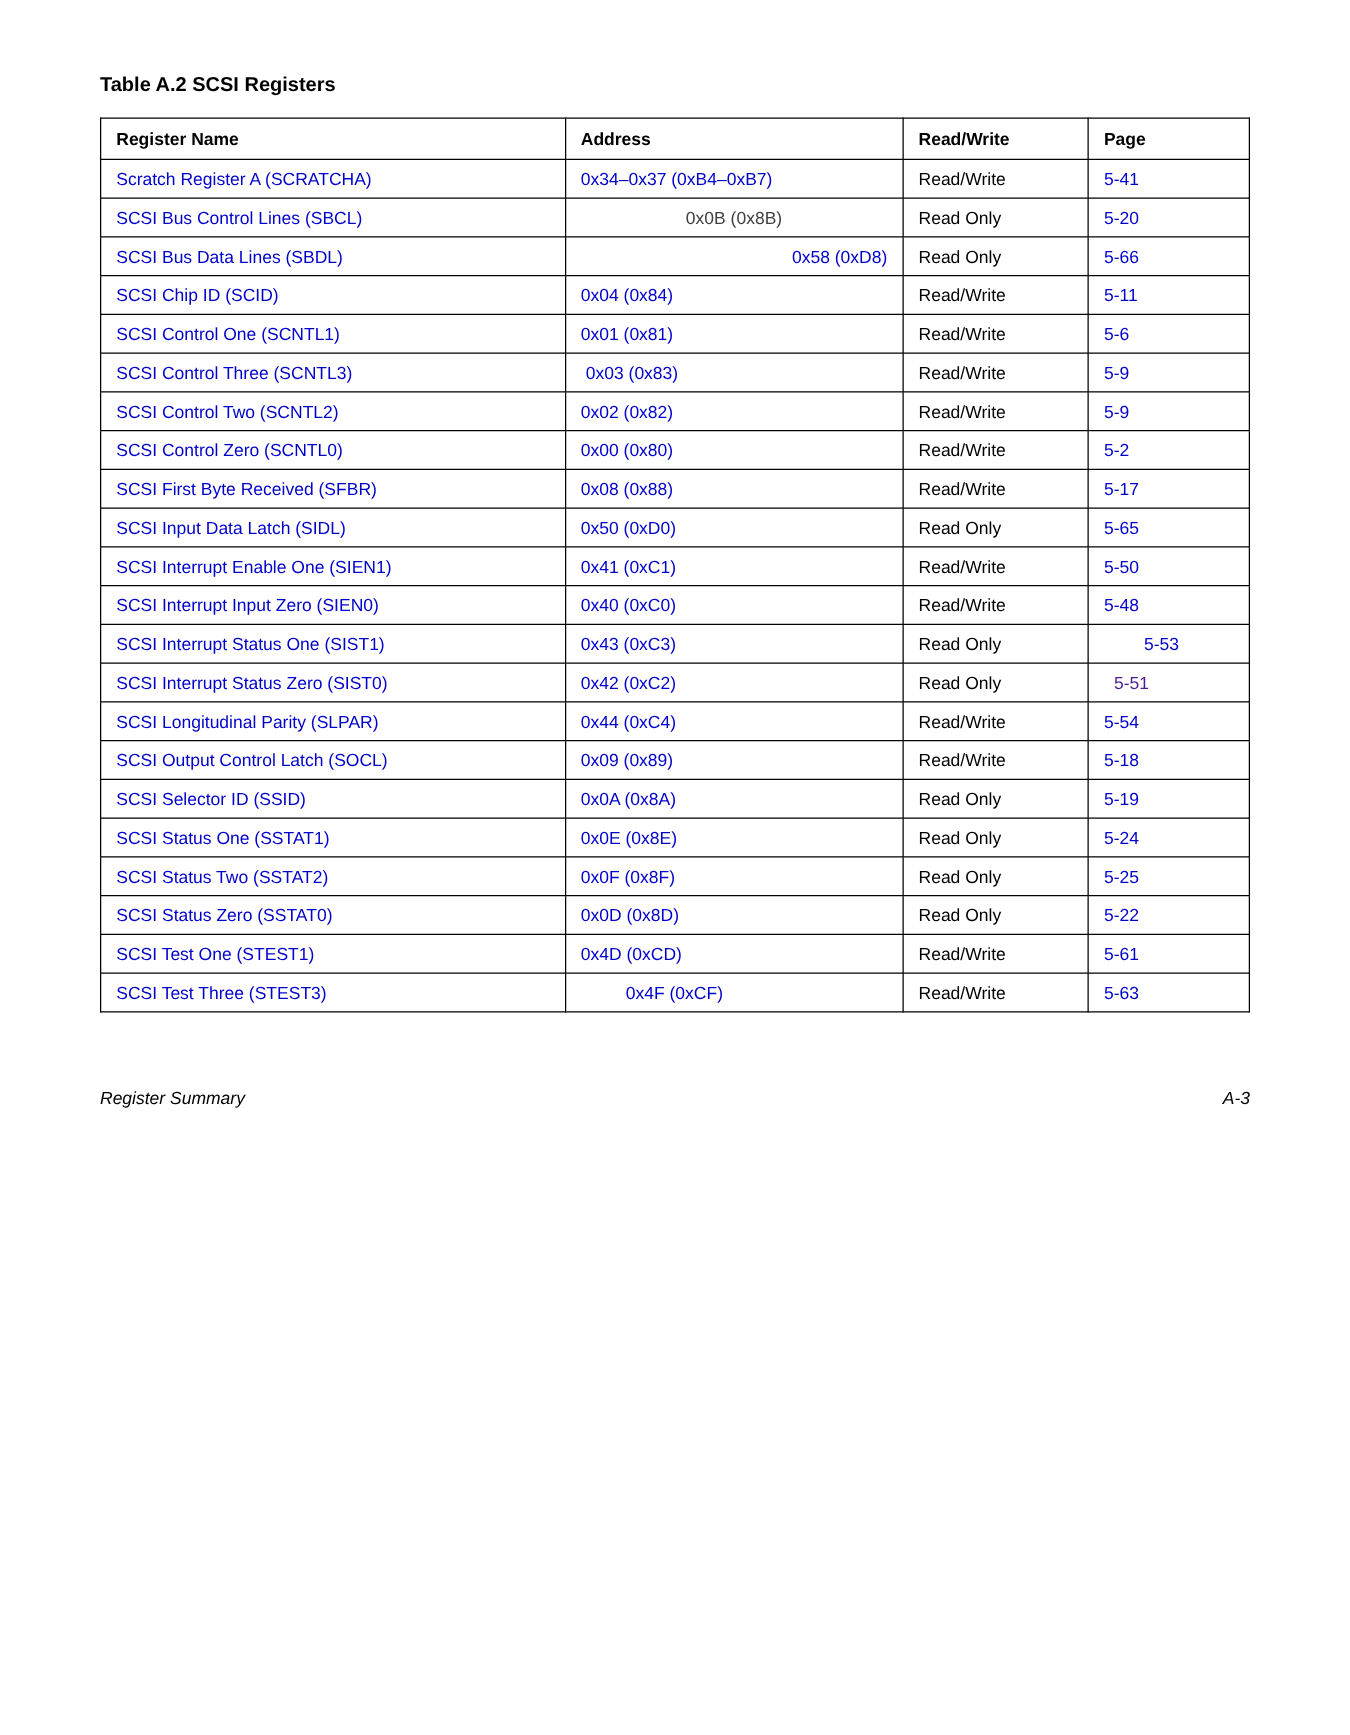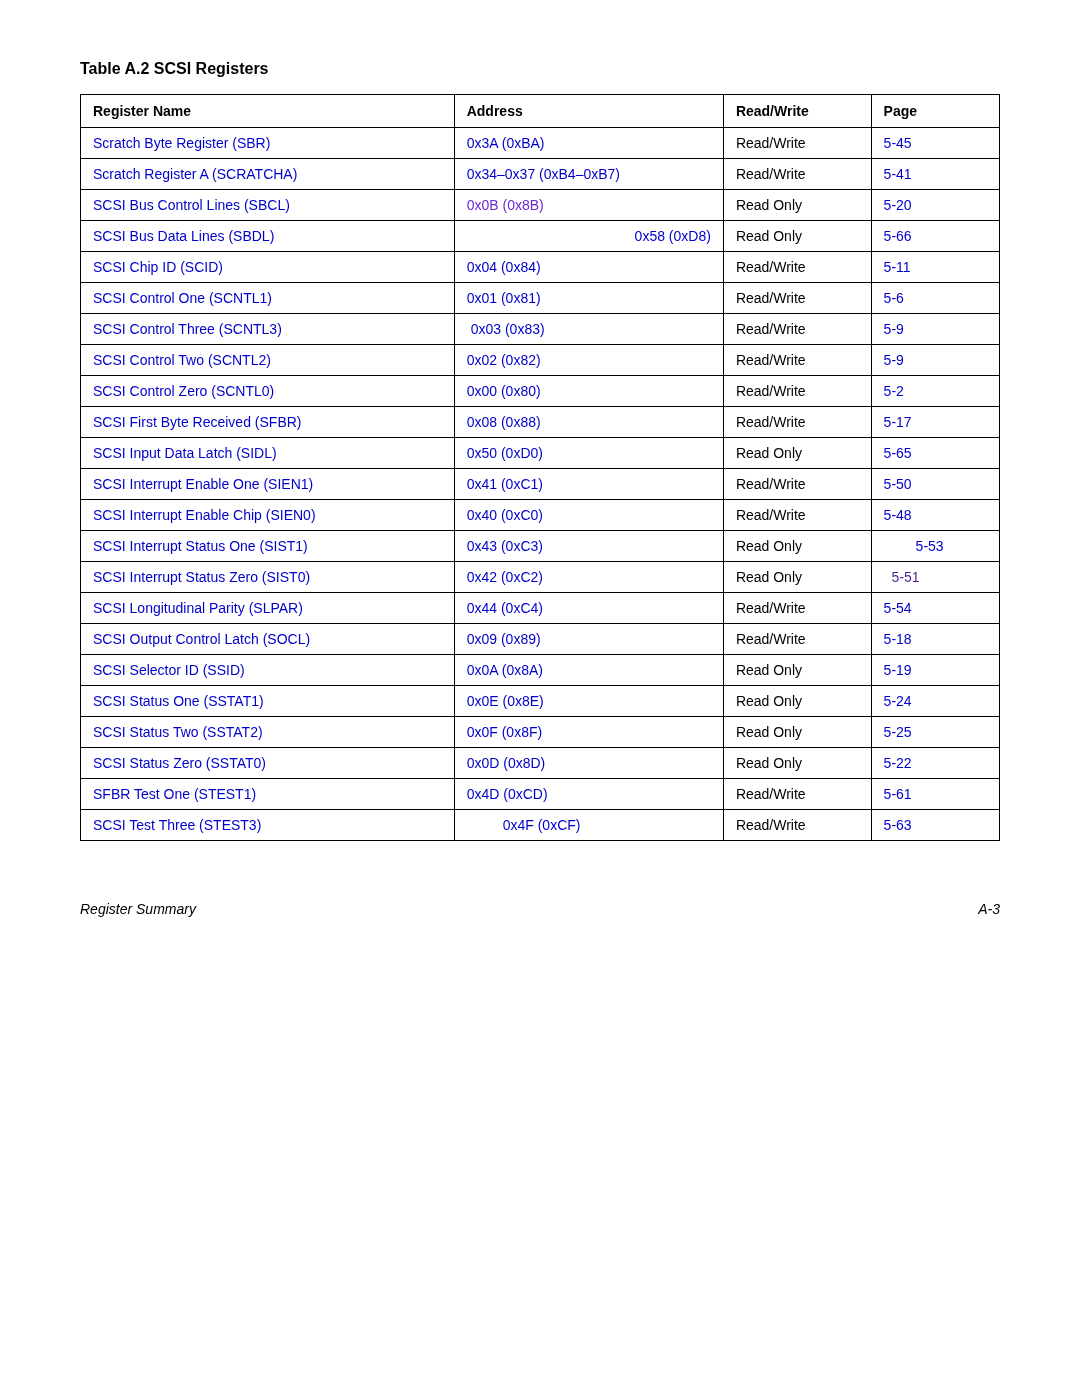--- a/index.html
+++ b/index.html
@@ -90,35 +90,29 @@
   <table class="data-table">
     <thead>
       <tr>
         <th>Register Name</th>
         <th>Address</th>
         <th class="col-rw">Read/Write</th>
         <th>Page</th>
       </tr>
     </thead>
     <tbody id="table-body">
-    <tr>
-          <td style="color: rgb(0, 0, 204);">Scratch Byte Register (SBR)</td>
-          <td style="color: rgb(0, 0, 204);">0x3A (0xBA)</td>
-          <td class="col-rw" style="color: rgb(0, 0, 0);">Read/Write</td>
-          <td class="col-page" style="color: rgb(0, 0, 204);">5-45</td>
-        </tr>
         <tr>
           <td style="color: rgb(0, 0, 204);">Scratch Register A (SCRATCHA)</td>
           <td style="color: rgb(0, 0, 204);">0x34–0x37 (0xB4–0xB7)</td>
           <td class="col-rw" style="color: rgb(0, 0, 0);">Read/Write</td>
           <td class="col-page" style="color: rgb(0, 0, 204);">5-41</td>
         </tr>
         <tr>
           <td style="color: rgb(0, 0, 204);">SCSI Bus Control Lines (SBCL)</td>
-          <td style="color: #6d28d9;">0x0B (0x8B)</td>
+          <td style="color: #404040; text-align: center;">0x0B (0x8B)</td>
           <td class="col-rw" style="color: rgb(0, 0, 0);">Read Only</td>
           <td class="col-page" style="color: rgb(0, 0, 204);">5-20</td>
         </tr>
         <tr>
           <td style="color: rgb(0, 0, 204);">SCSI Bus Data Lines (SBDL)</td>
           <td style="color: rgb(0, 0, 204); text-align: right;">0x58 (0xD8)</td>
           <td class="col-rw" style="color: rgb(0, 0, 0);">Read Only</td>
           <td class="col-page" style="color: rgb(0, 0, 204);">5-66</td>
         </tr>
         <tr>
@@ -163,21 +157,21 @@
           <td class="col-rw" style="color: rgb(0, 0, 0);">Read Only</td>
           <td class="col-page" style="color: rgb(0, 0, 204);">5-65</td>
         </tr>
         <tr>
           <td style="color: rgb(0, 0, 204);">SCSI Interrupt Enable One (SIEN1)</td>
           <td style="color: rgb(0, 0, 204);">0x41 (0xC1)</td>
           <td class="col-rw" style="color: rgb(0, 0, 0);">Read/Write</td>
           <td class="col-page" style="color: rgb(0, 0, 204);">5-50</td>
         </tr>
         <tr>
-          <td style="color: rgb(0, 0, 204);">SCSI Interrupt Enable Chip (SIEN0)</td>
+          <td style="color: rgb(0, 0, 204);">SCSI Interrupt Input Zero (SIEN0)</td>
           <td style="color: rgb(0, 0, 204);">0x40 (0xC0)</td>
           <td class="col-rw" style="color: rgb(0, 0, 0);">Read/Write</td>
           <td class="col-page" style="color: rgb(0, 0, 204);">5-48</td>
         </tr>
         <tr>
           <td style="color: rgb(0, 0, 204);">SCSI Interrupt Status One (SIST1)</td>
           <td style="color: rgb(0, 0, 204);">0x43 (0xC3)</td>
           <td class="col-rw" style="color: rgb(0, 0, 0);">Read Only</td>
           <td class="col-page" style="color: rgb(0, 0, 204); padding-left: 44px;">5-53</td>
         </tr>
@@ -217,21 +211,21 @@
           <td class="col-rw" style="color: rgb(0, 0, 0);">Read Only</td>
           <td class="col-page" style="color: rgb(0, 0, 204);">5-25</td>
         </tr>
         <tr>
           <td style="color: rgb(0, 0, 204);">SCSI Status Zero (SSTAT0)</td>
           <td style="color: rgb(0, 0, 204);">0x0D (0x8D)</td>
           <td class="col-rw" style="color: rgb(0, 0, 0);">Read Only</td>
           <td class="col-page" style="color: rgb(0, 0, 204);">5-22</td>
         </tr>
         <tr>
-          <td style="color: rgb(0, 0, 204);">SFBR Test One (STEST1)</td>
+          <td style="color: rgb(0, 0, 204);">SCSI Test One (STEST1)</td>
           <td style="color: rgb(0, 0, 204);">0x4D (0xCD)</td>
           <td class="col-rw" style="color: rgb(0, 0, 0);">Read/Write</td>
           <td class="col-page" style="color: rgb(0, 0, 204);">5-61</td>
         </tr>
         <tr>
           <td style="color: rgb(0, 0, 204);">SCSI Test Three (STEST3)</td>
           <td style="color: rgb(0, 0, 204); padding-left: 48px;">0x4F (0xCF)</td>
           <td class="col-rw" style="color: rgb(0, 0, 0);">Read/Write</td>
           <td class="col-page" style="color: rgb(0, 0, 204);">5-63</td>
         </tr>

